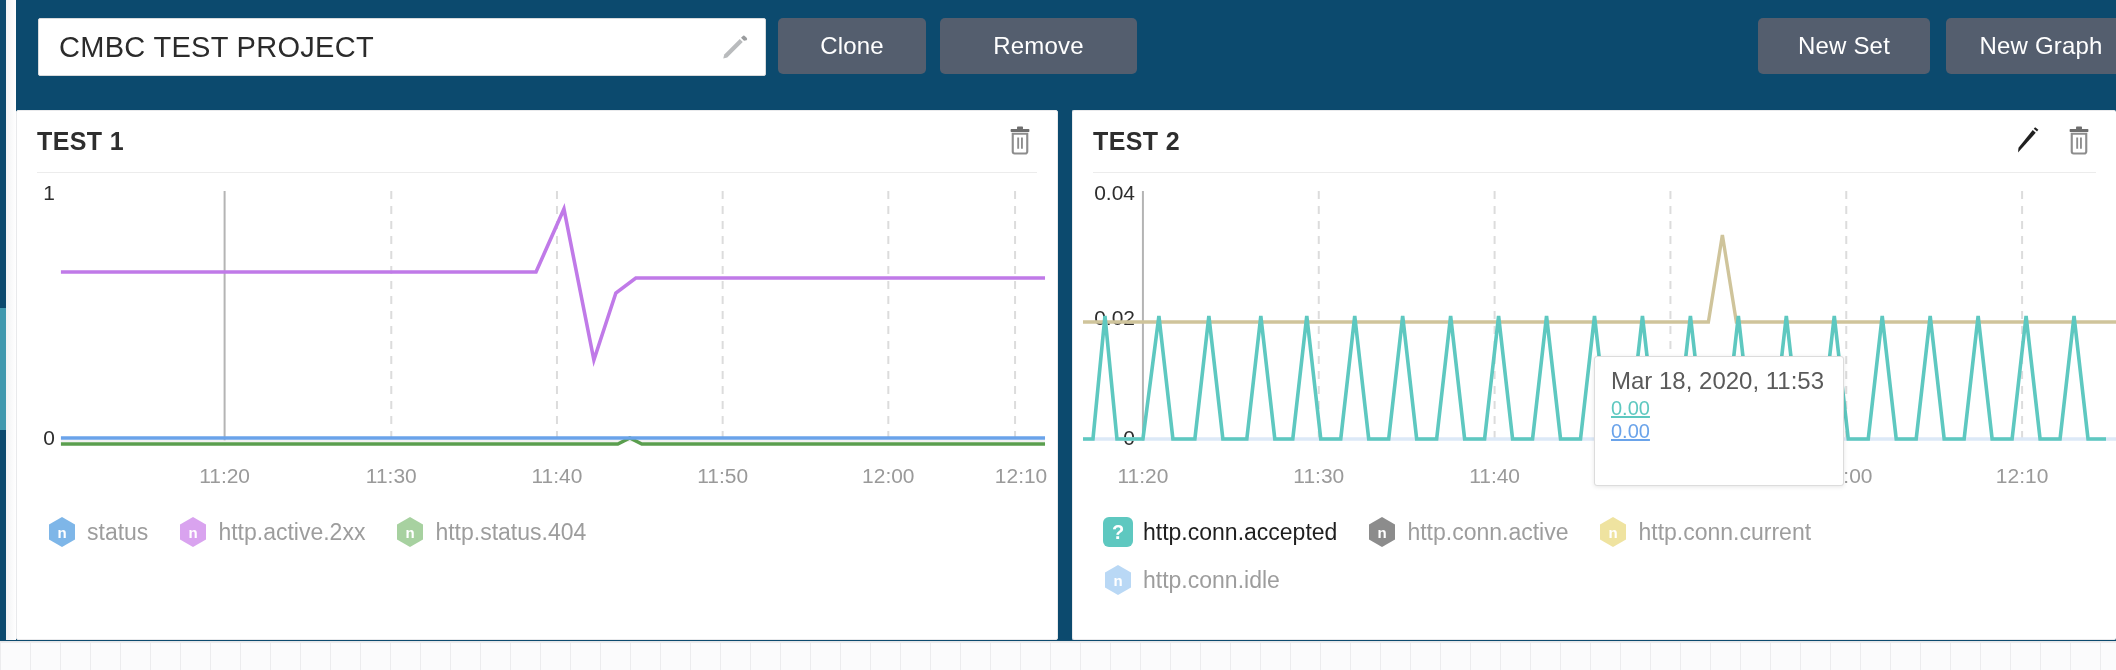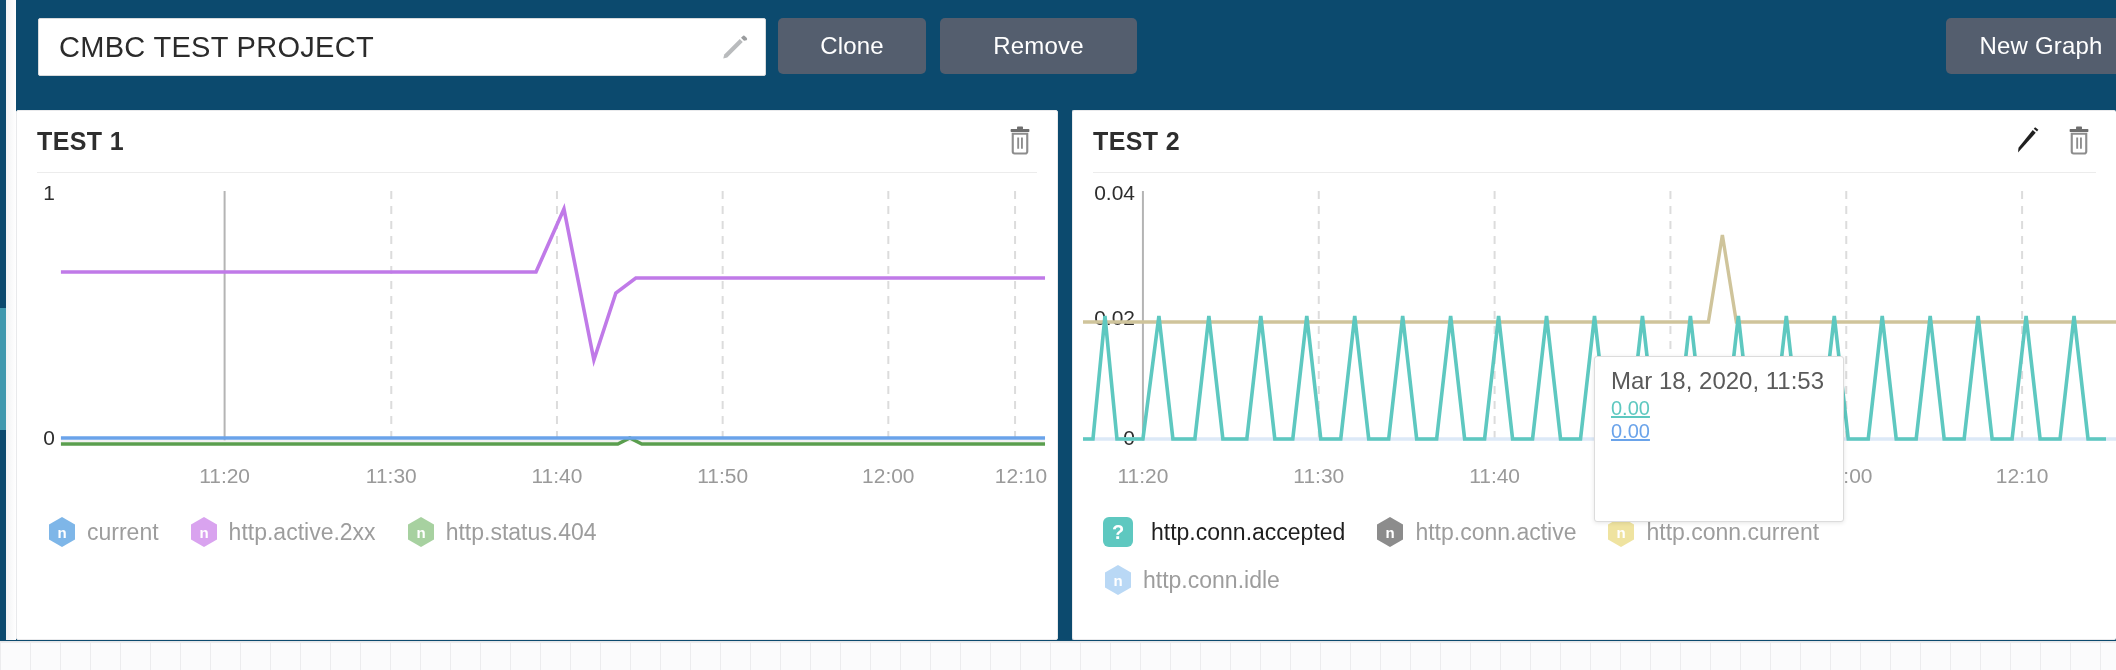--- a/index.html
+++ b/index.html
@@ -72,31 +72,31 @@
   .plot { position: absolute; left: 0; top: 62px; right: 0; height: 330px; }
   .plot svg { display: block; width: 100%; height: 100%; }
 
   .legend {
     position: absolute; left: 30px; right: 16px; top: 404px;
     display: flex; flex-wrap: wrap; align-items: center;
     row-gap: 14px; column-gap: 30px;
   }
   .leg-item { display: flex; align-items: center; gap: 10px; cursor: pointer; }
   .leg-label { font-size: 23px; color: #9d9d9d; white-space: nowrap; }
-  .leg-item.active .leg-label { color: #1f1f1f; margin-left: 8px; }
+  .leg-item.active .leg-label { color: #1f1f1f; }
   .hex { width: 30px; height: 34px; flex: 0 0 30px; }
   .sq-badge {
     width: 30px; height: 30px; flex: 0 0 30px; border-radius: 6px;
     background: #5ec8c0; color: #ffffff; font-size: 20px; font-weight: bold;
     display: flex; align-items: center; justify-content: center;
   }
 
   
   .tooltip {
-    position: absolute; left: 1594px; top: 356px; width: 250px; height: 166px;
+    position: absolute; left: 1594px; top: 356px; width: 250px; height: 130px;
     background: #ffffff; border: 1px solid #dcdcdc; border-radius: 3px;
     box-shadow: 0 1px 4px rgba(0,0,0,.10);
     padding: 10px 16px; z-index: 40;
   }
   .tt-time { font-size: 24px; color: #5a5a5a; margin-bottom: 2px; white-space: nowrap; }
   .tt-v { font-size: 20px; line-height: 1.13; text-decoration: underline; }
 
   
   .grid-strip {
     position: absolute; left: 0; top: 641px; width: 2116px; height: 29px;
@@ -121,20 +121,21 @@
     <div class="name-field">
       <div class="val" placeholder="Project name">CMBC TEST PROJECT</div>
       <svg class="pencil-grey" viewBox="0 0 24 24">
         <path d="M4.2 18.0 L3.4 21.2 L6.6 20.4 L19.0 8.0 L16.6 5.6 Z" fill="#b9bbbd"></path>
         <path d="M17.6 4.6 L18.9 3.3 a1.3 1.3 0 0 1 1.9 0 l1.3 1.3 a1.3 1.3 0 0 1 0 1.9 L20.0 7.0 Z" fill="#9a9c9e"></path>
       </svg>
     </div>
 
     <button class="btn" id="btn-clone">Clone</button>
     <button class="btn" id="btn-remove">Remove</button>
+    <button class="btn" id="btn-newset">New Set</button>
     <button class="btn" id="btn-newgraph">New Graph</button>
   </div>
 
   <div class="panel" id="panel-test1">
     <div class="panel-head">
       <div class="panel-title">TEST 1</div>
       <div class="head-actions">
         <svg class="icon-btn" viewBox="0 0 24 26">
           <rect x="4.5" y="3.4" width="15" height="2.3" rx="0.5" fill="#6e6e6e"></rect>
           <rect x="9.6" y="1.4" width="4.8" height="2.2" rx="0.6" fill="#6e6e6e"></rect>
@@ -175,21 +176,21 @@
         <text x="1006" y="310" font-size="21" fill="#9a9a9a" text-anchor="middle" font-family="Liberation Sans, sans-serif">12:10</text>
       </svg>
     </div>
 
     <div class="legend">
       <div class="leg-item">
         <svg class="hex" viewBox="0 0 24 26">
           <path d="M12 1 L22.4 7 V19 L12 25 L1.6 19 V7 Z" fill="#7eb6e8"></path>
           <text x="12" y="17.6" font-size="12" font-weight="bold" fill="#ffffff" text-anchor="middle" font-family="Liberation Sans, sans-serif">n</text>
         </svg>
-        <span class="leg-label">current</span>
+        <span class="leg-label">status</span>
       </div>
       <div class="leg-item">
         <svg class="hex" viewBox="0 0 24 26">
           <path d="M12 1 L22.4 7 V19 L12 25 L1.6 19 V7 Z" fill="#d9a3ef"></path>
           <text x="12" y="17.6" font-size="12" font-weight="bold" fill="#ffffff" text-anchor="middle" font-family="Liberation Sans, sans-serif">n</text>
         </svg>
         <span class="leg-label">http.active.2xx</span>
       </div>
       <div class="leg-item">
         <svg class="hex" viewBox="0 0 24 26">

